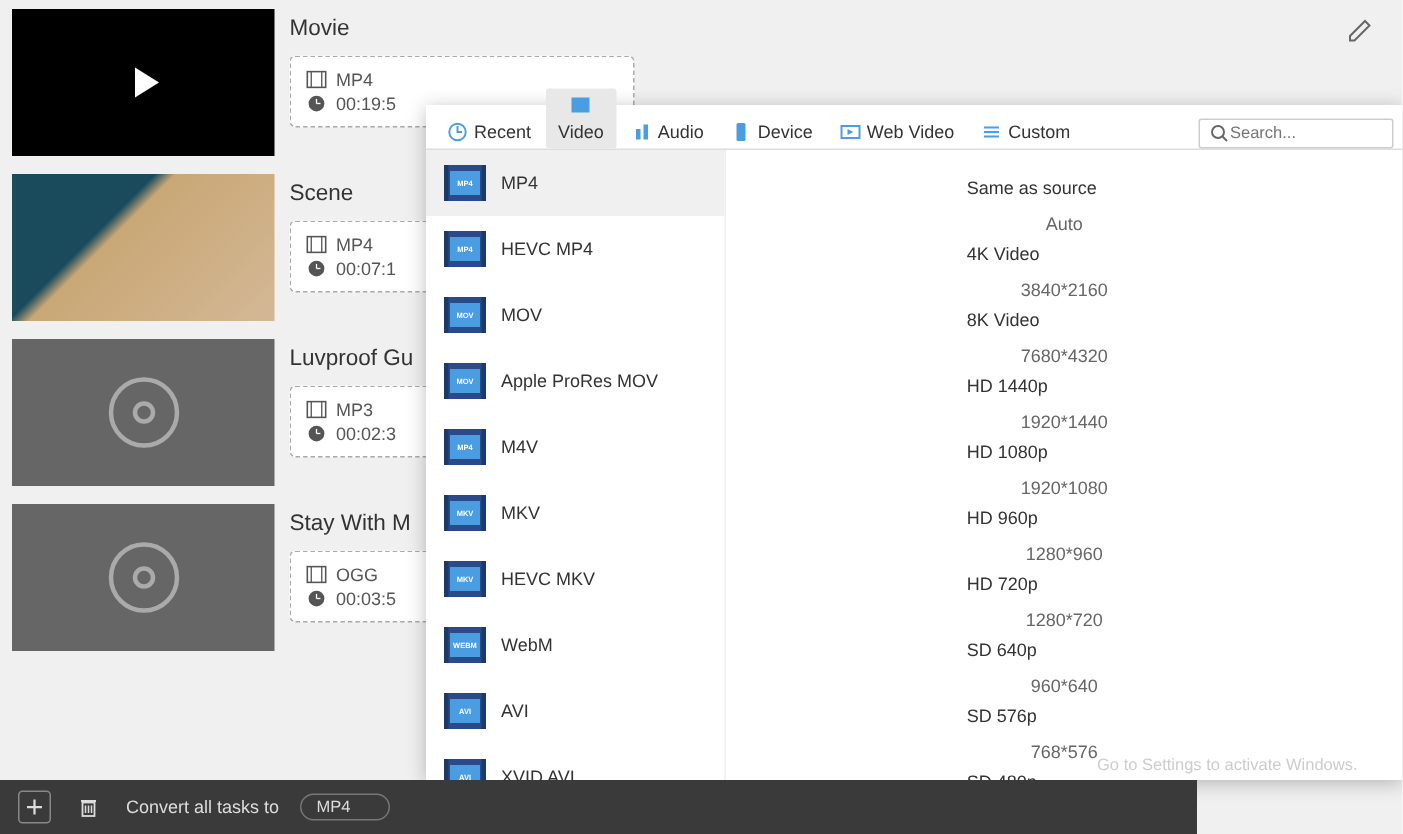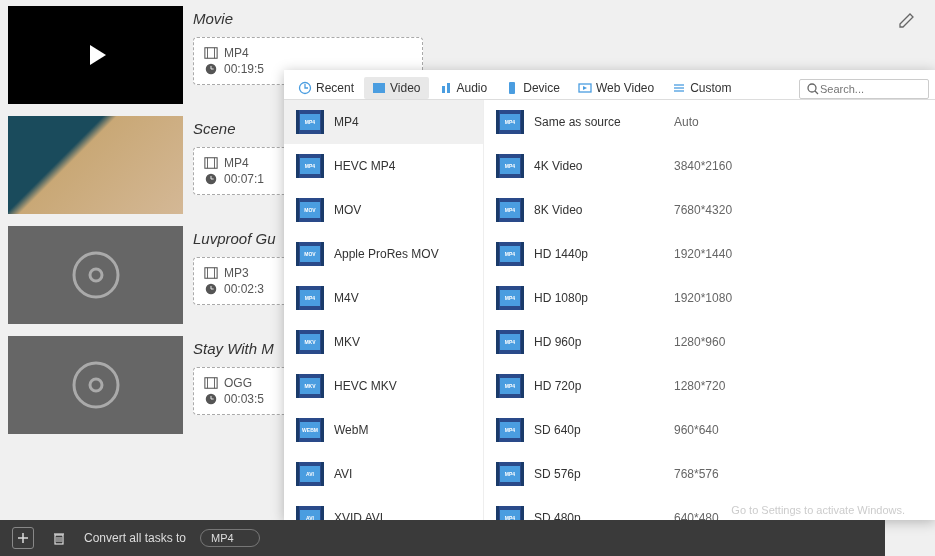--- a/index.html
+++ b/index.html
@@ -8,51 +8,51 @@
 .media-list { position: absolute; left: 0; top: 0; width: 935px; }
 .media-item { display: flex; padding: 6px 8px; gap: 10px; }
 .thumb { width: 175px; height: 98px; background: #333; display: flex; align-items: center; justify-content: center; color: #fff; font-size: 10px; }
 .thumb.black { background: #000; }
 .thumb.beach { background: linear-gradient(135deg, #1a4b5c 0%, #1a4b5c 35%, #c9a876 40%, #d4b896 100%); }
 .thumb.disc { background: #666; }
 .disc-svg { width: 52px; height: 52px; }
 .play-svg { width: 40px; height: 40px; }
 
 .item-body { flex: 1; padding: 4px 0; }
-.item-title { font-size: 15px; color: #333; margin-bottom: 10px; font-style: italic; }
+.item-title { font-size: 15px; color: #333; margin-bottom: 10px; }
 .item-box { border: 1px dashed #aaa; border-radius: 4px; padding: 6px 10px; display: inline-block; min-width: 230px; background: #fff; }
 .box-row { display: flex; align-items: center; gap: 6px; font-size: 12px; color: #555; margin: 2px 0; }
 .mini-icon { width: 14px; height: 14px; }
 
 .edit-btn { position: absolute; top: 10px; right: 18px; width: 20px; height: 20px; cursor: pointer; }
 
 
 .panel { position: absolute; left: 284px; top: 70px; width: 651px; height: 450px; background: #fff; box-shadow: 0 2px 12px rgba(0,0,0,0.25); }
 .panel-tabs { display: flex; align-items: flex-end; height: 30px; border-bottom: 1px solid #ddd; padding: 0 6px; gap: 2px; }
 .tab { display: flex; align-items: center; gap: 4px; padding: 4px 8px; font-size: 12px; color: #333; cursor: pointer; }
-.tab.active { background: #e8e8e8; border-radius: 2px; }
+.tab.active { background: #e8e8e8; border-radius: 2px; flex-direction: column; }
 .tab-icon { width: 14px; height: 14px; }
 
 .search-wrap { margin-left: auto; display: flex; align-items: center; border: 1px solid #ccc; border-radius: 2px; padding: 2px 6px; min-width: 130px; }
 .search-wrap input { border: none; outline: none; font-size: 11px; width: 100px; }
 
 .panel-body { display: flex; height: calc(100% - 30px); }
 .col { overflow-y: auto; }
 .col.left { width: 200px; border-right: 1px solid #eee; }
 .col.right { flex: 1; }
 
 .fmt-row { display: flex; align-items: center; gap: 10px; padding: 8px 12px; font-size: 12px; color: #333; cursor: pointer; height: 44px; }
 .fmt-row:hover, .fmt-row.active { background: #f0f0f0; }
 .fmt-icon { width: 28px; height: 24px; }
 
-.res-row { display: flex; align-items: center; gap: 10px; padding: 8px 12px; font-size: 12px; color: #333; cursor: pointer; height: 44px; }
+.res-row { display: flex; align-items: center; gap: 10px; padding: 8px 12px; font-size: 12px; color: #333; cursor: pointer; height: 44px; flex-direction: column; }
 .res-label { width: 130px; }
 .res-dim { color: #666; }
 
-.bottom-bar { position: absolute; left: 0; bottom: 0; width: 885px; height: 36px; background: #3a3a3a; display: flex; align-items: center; gap: 14px; padding: 0 12px; color: #ddd; font-size: 12px; }
+.bottom-bar { position: absolute; left: 0; bottom: 0; width: 798px; height: 36px; background: #3a3a3a; display: flex; align-items: center; gap: 14px; padding: 0 12px; color: #ddd; font-size: 12px; }
 .bb-btn { width: 22px; height: 22px; border: 1px solid #888; border-radius: 3px; display: flex; align-items: center; justify-content: center; cursor: pointer; }
 .fmt-select { border: 1px solid #777; border-radius: 10px; padding: 2px 10px; color: #ddd; font-size: 11px; min-width: 60px; cursor: pointer; }
 
 .watermark { position: absolute; bottom: 40px; right: 30px; color: #ccc; font-size: 11px; text-align: center; pointer-events: none; }
 .watermark .big { font-size: 18px; color: #bbb; margin-bottom: 2px; }
 
 
 .col::-webkit-scrollbar { width: 6px; }
 .col::-webkit-scrollbar-thumb { background: #bbb; border-radius: 3px; }
 </style>

